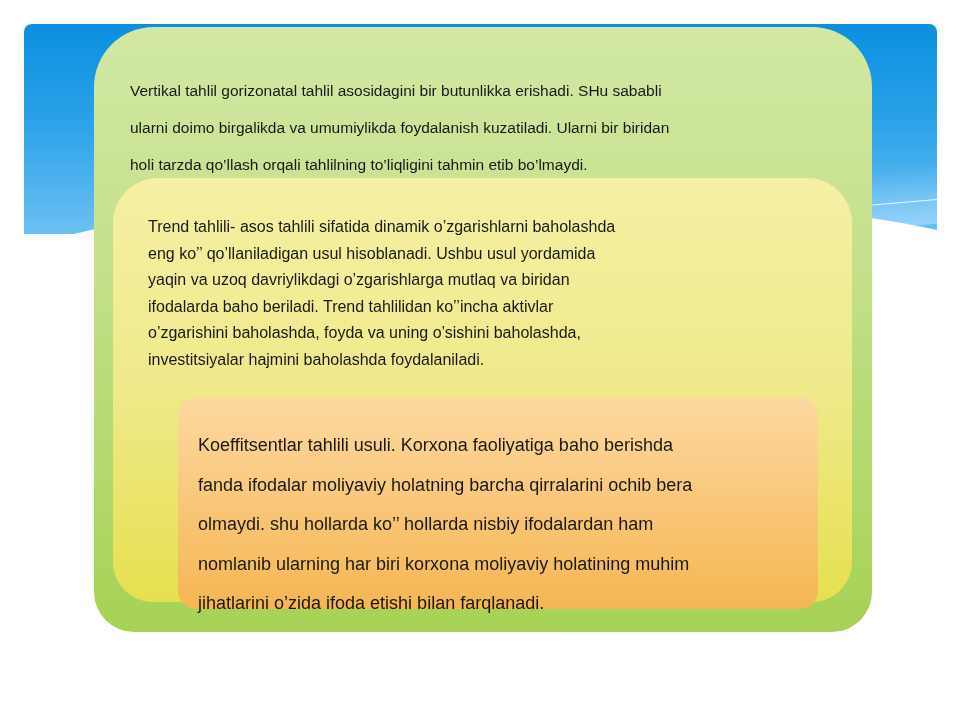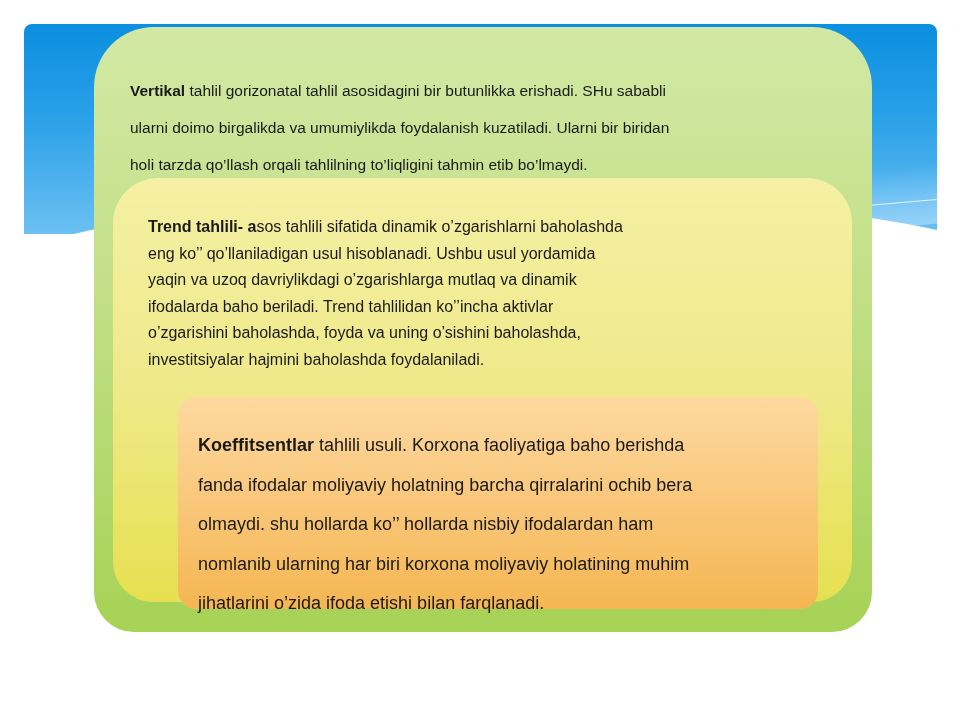--- a/index.html
+++ b/index.html
@@ -51,21 +51,21 @@
     }
     .trend-text {
       left: 148px; top: 214px; width: 680px;
       font-size: 16px; line-height: 26.5px;
     }
     .koef-text {
       left: 198px; top: 426px; width: 620px;
       font-size: 18px; line-height: 39.5px;
     }
     .line { display: block; white-space: nowrap; }
-    b { font-weight: bold; }
+    b { font-weight: normal; }
   </style>
 </head>
 <body>
 
 <div class="sky">
   <div class="sky-streak"></div>
   <div class="sky-line"></div>
   <div class="sky-wave"></div>
 </div>
 
@@ -75,21 +75,21 @@
 
 <div class="text-block vertical-text">
   <span class="line"><b>Vertikal</b><span> tahlil gorizonatal tahlil asosidagini bir butunlikka erishadi. SHu sababli</span></span>
   <span class="line">ularni doimo birgalikda va umumiylikda foydalanish kuzatiladi. Ularni bir biridan</span>
   <span class="line">holi tarzda qo’llash orqali tahlilning to’liqligini tahmin etib bo’lmaydi.</span>
 </div>
 
 <div class="text-block trend-text">
   <span class="line"><b>Trend tahlili- a</b><span>sos tahlili sifatida dinamik o’zgarishlarni baholashda</span></span>
   <span class="line">eng ko’’ qo’llaniladigan usul hisoblanadi. Ushbu usul yordamida</span>
-  <span class="line">yaqin va uzoq davriylikdagi o’zgarishlarga mutlaq va dinamik</span>
+  <span class="line">yaqin va uzoq davriylikdagi o’zgarishlarga mutlaq va biridan</span>
   <span class="line">ifodalarda baho beriladi. Trend tahlilidan ko’’incha aktivlar</span>
   <span class="line">o’zgarishini baholashda, foyda va uning o’sishini baholashda,</span>
   <span class="line">investitsiyalar hajmini baholashda foydalaniladi.</span>
 </div>
 
 <div class="text-block koef-text">
   <span class="line"><b>Koeffitsentlar</b><span> tahlili usuli. Korxona faoliyatiga baho berishda</span></span>
   <span class="line">fanda ifodalar moliyaviy holatning barcha qirralarini ochib bera</span>
   <span class="line">olmaydi. shu hollarda ko’’ hollarda nisbiy ifodalardan ham</span>
   <span class="line">nomlanib ularning har biri korxona moliyaviy holatining muhim</span>

